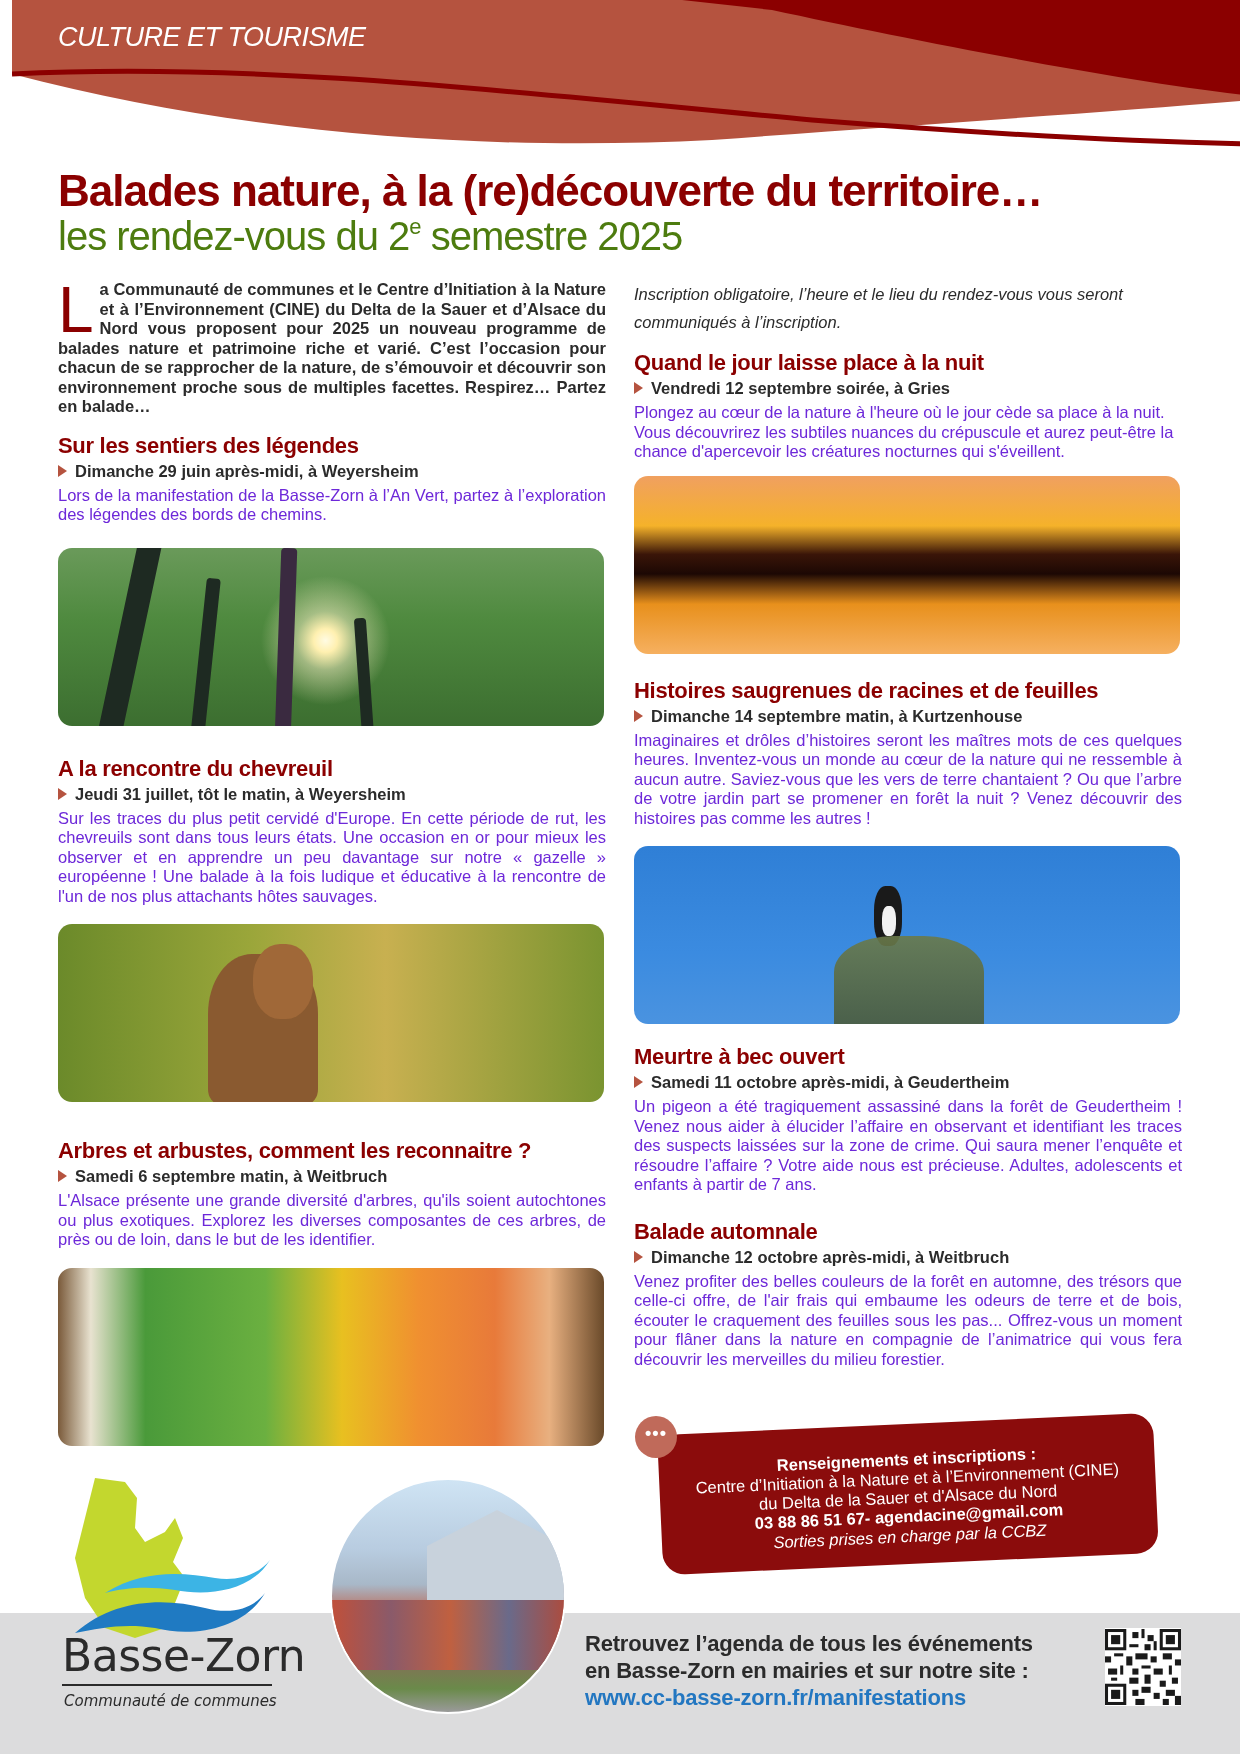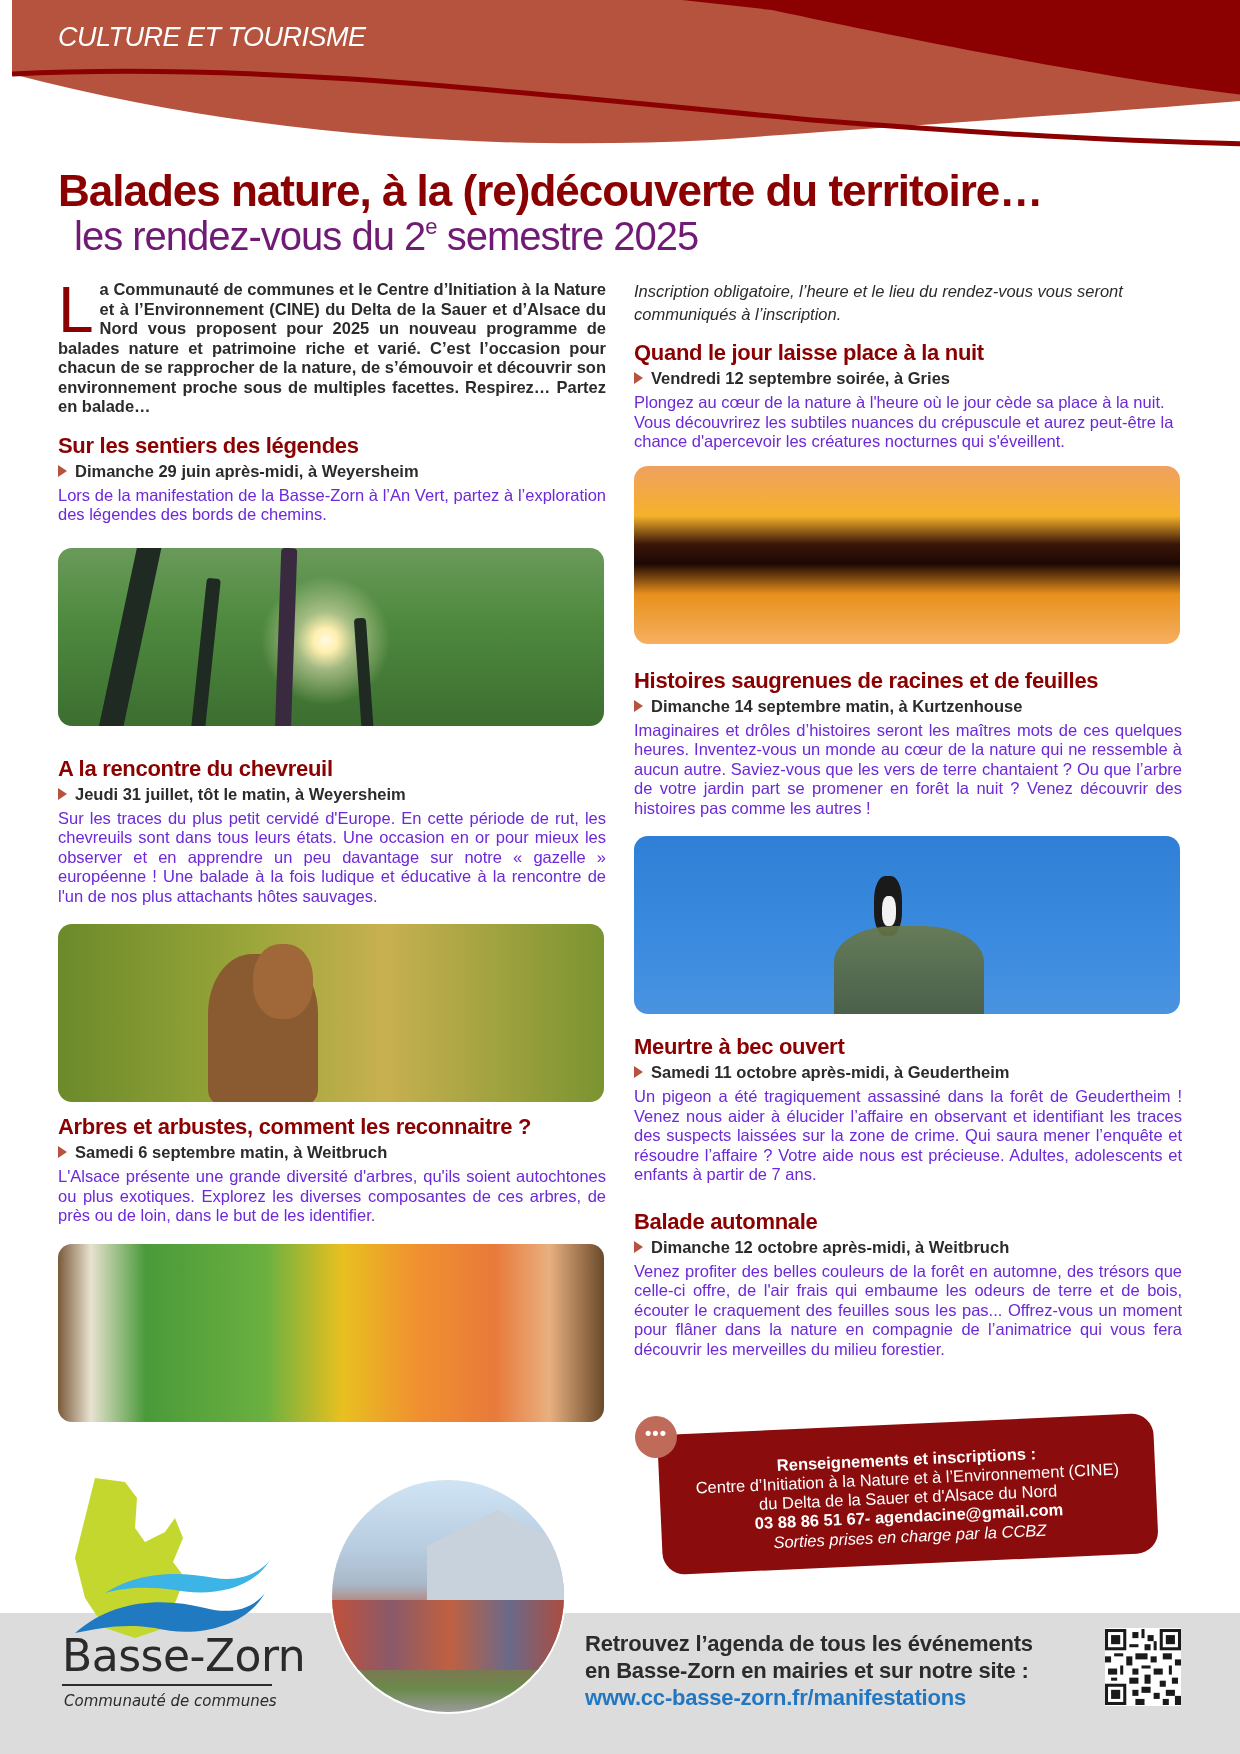--- a/index.html
+++ b/index.html
@@ -4,31 +4,31 @@
 <style>
   * { box-sizing: border-box; margin: 0; padding: 0; }
   html, body { width: 1240px; height: 1754px; background: #ffffff; overflow: hidden; }
   body { position: relative; font-family: "Liberation Sans", sans-serif; color: #2b2b2b; }
 
   .header-band { position: absolute; left: 0; top: 0; width: 1240px; height: 160px; padding-left: 12px; }
   .header-band svg { display: block; }
   .section-label { position: absolute; left: 58px; top: 22px; font-size: 27px; font-style: italic; color: #ffffff; letter-spacing: -0.5px; }
 
   .title-main { position: absolute; left: 58px; top: 166px; font-size: 44px; font-weight: bold; color: #8b0000; letter-spacing: -1px; white-space: nowrap; text-align: right; }
-  .title-sub { position: absolute; left: 58px; top: 214px; font-size: 40px; color: #701a75; letter-spacing: -1px; white-space: nowrap; margin-left: 16px; }
+  .title-sub { position: absolute; left: 58px; top: 214px; font-size: 40px; color: #4d7c0f; letter-spacing: -1px; white-space: nowrap; }
   .title-sub sup { font-size: 22px; vertical-align: 16px; }
 
   .col { position: absolute; width: 548px; }
   .col-left { left: 58px; top: 280px; }
   .col-right { left: 634px; top: 280px; }
 
   .intro { position: relative; font-size: 16.5px; font-weight: bold; line-height: 19.5px; text-align: justify; color: #2b2b2b; }
   .dropcap { float: left; font-size: 64px; line-height: 56px; color: #8b0000; font-weight: normal; margin-right: 6px; margin-top: 2px; height: 56px; }
 
-  .note { font-size: 16.5px; font-style: italic; line-height: 23px; color: #2b2b2b; }
+  .note { font-size: 16.5px; font-style: italic; line-height: 28px; color: #2b2b2b; }
 
   .event-title { font-size: 22px; font-weight: bold; color: #8b0000; letter-spacing: -0.3px; line-height: 26px; }
   .event-date { font-size: 16.5px; font-weight: bold; color: #2b2b2b; line-height: 22px; margin-top: 1px; display: flex; align-items: center; }
   .tri { display: inline-block; width: 0; height: 0; border-top: 6px solid transparent; border-bottom: 6px solid transparent; border-left: 9px solid #b5533f; margin-right: 8px; }
   .event-desc { font-size: 16.5px; line-height: 19.5px; color: #6d28d9; text-align: justify; margin-top: 4px; }
 
   .photo { width: 546px; height: 178px; border-radius: 14px; overflow: hidden; position: relative; }
 
   .photo-forest { background:
       radial-gradient(circle at 49% 52%, #fffbe3 0, #fff0b0 4%, rgba(250,240,200,0.5) 10%, rgba(0,0,0,0) 22%),
@@ -101,21 +101,21 @@
         <span class="tri"></span>
         <span>Jeudi 31 juillet, tôt le matin, à Weyersheim</span>
       </div>
     <p class="event-desc">Sur les traces du plus petit cervidé d'Europe. En cette période de rut, les chevreuils sont dans tous leurs états. Une occasion en or pour mieux les observer et en apprendre un peu davantage sur notre « gazelle » européenne ! Une balade à la fois ludique et éducative à la rencontre de l'un de nos plus attachants hôtes sauvages.</p>
   </div>
   <div class="photo photo-deer" style="margin-top:18px">
     <div style="position:absolute;left:150px;top:30px;width:110px;height:150px;border-radius:40% 40% 10% 10%;background:#8a5a30"></div>
     <div style="position:absolute;left:195px;top:20px;width:60px;height:75px;border-radius:45%;background:#a06838"></div>
   </div>
 
-  <div style="margin-top:12px">
+  <div style="margin-top:36px">
     <h2 class="event-title">Arbres et arbustes, comment les reconnaitre ?</h2>
     <div class="event-date">
         <span class="tri"></span>
         <span>Samedi 6 septembre matin, à Weitbruch</span>
       </div>
     <p class="event-desc">L'Alsace présente une grande diversité d'arbres, qu'ils soient autochtones ou plus exotiques. Explorez les diverses composantes de ces arbres, de près ou de loin, dans le but de les identifier.</p>
   </div>
   <div class="photo photo-leaves" style="margin-top:18px"></div>
 </div>
 

